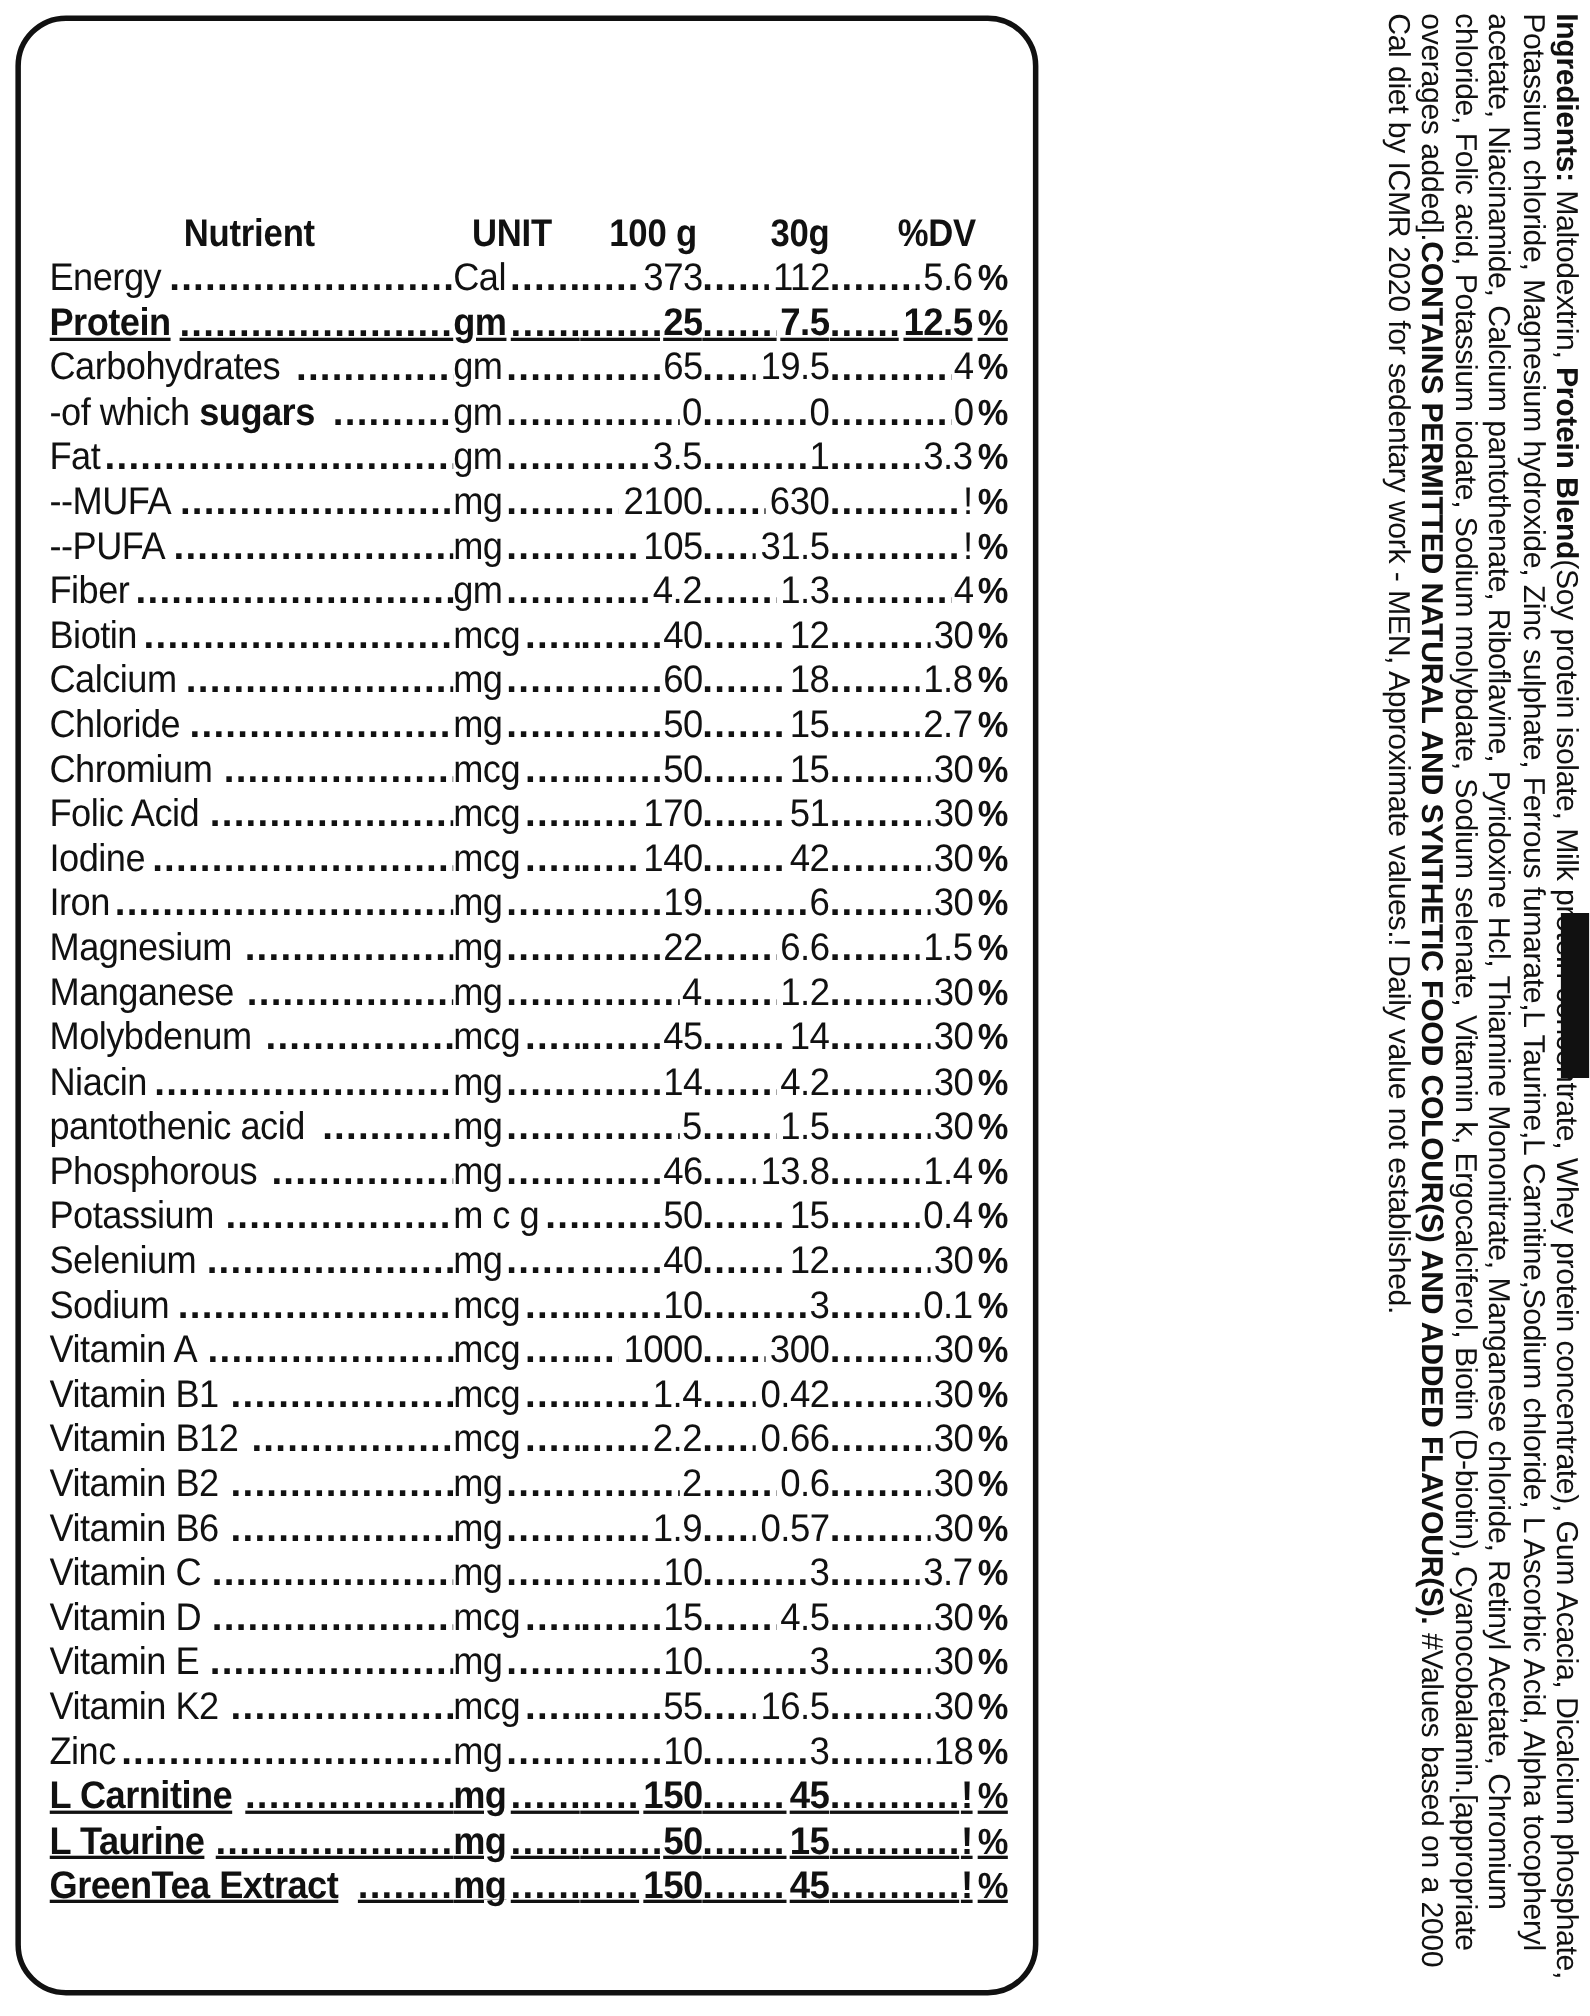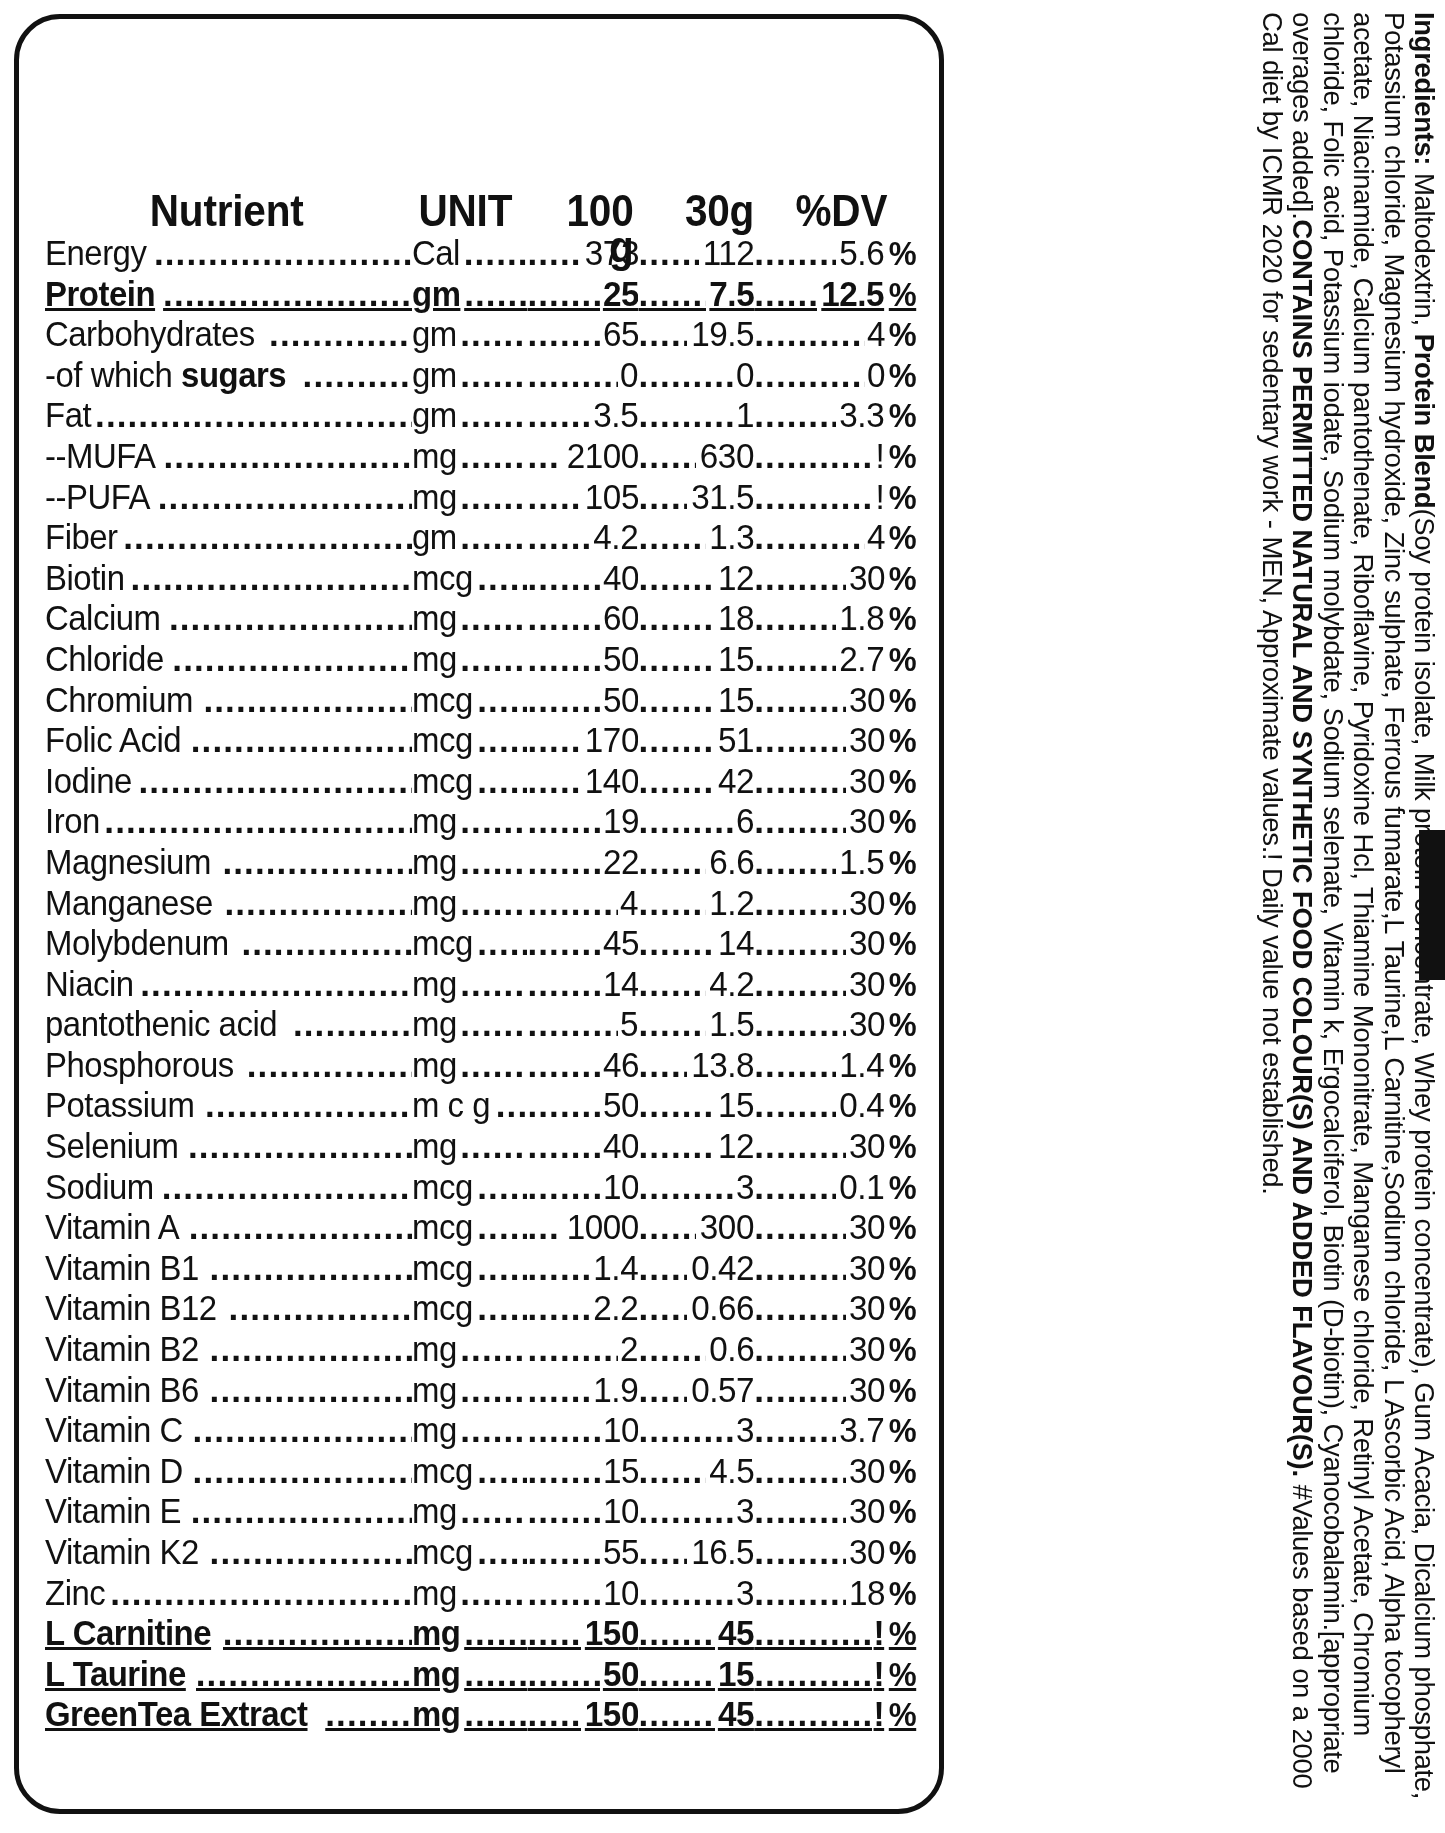--- a/index.html
+++ b/index.html
@@ -65,24 +65,24 @@
   }
 
   
   .tbl{
     position:absolute;
     left:0; top:162px; right:0;
     font-size:0;
   }
   .thead{
     display:flex;
-    align-items:flex-start;
+    align-items:center;
     font-family:"Liberation Sans Narrow","Liberation Sans",sans-serif;
     font-weight:bold;
-    font-size:45px;
+    font-size:35px;
     line-height:36px;
     height:40px;
     letter-spacing:-0.2px;
   }
   .th{transform:scaleX(0.9);}
   .th-nutrient{width:380px;text-align:center;transform-origin:center;}
   .th-unit{width:120px;text-align:center;transform-origin:center;}
   .th-100{width:115px;text-align:right;transform-origin:right;padding-right:6px;}
   .th-30{width:120px;text-align:right;transform-origin:right;padding-right:4px;}
   .th-dv{width:135px;text-align:right;transform-origin:right;padding-right:2px;}

